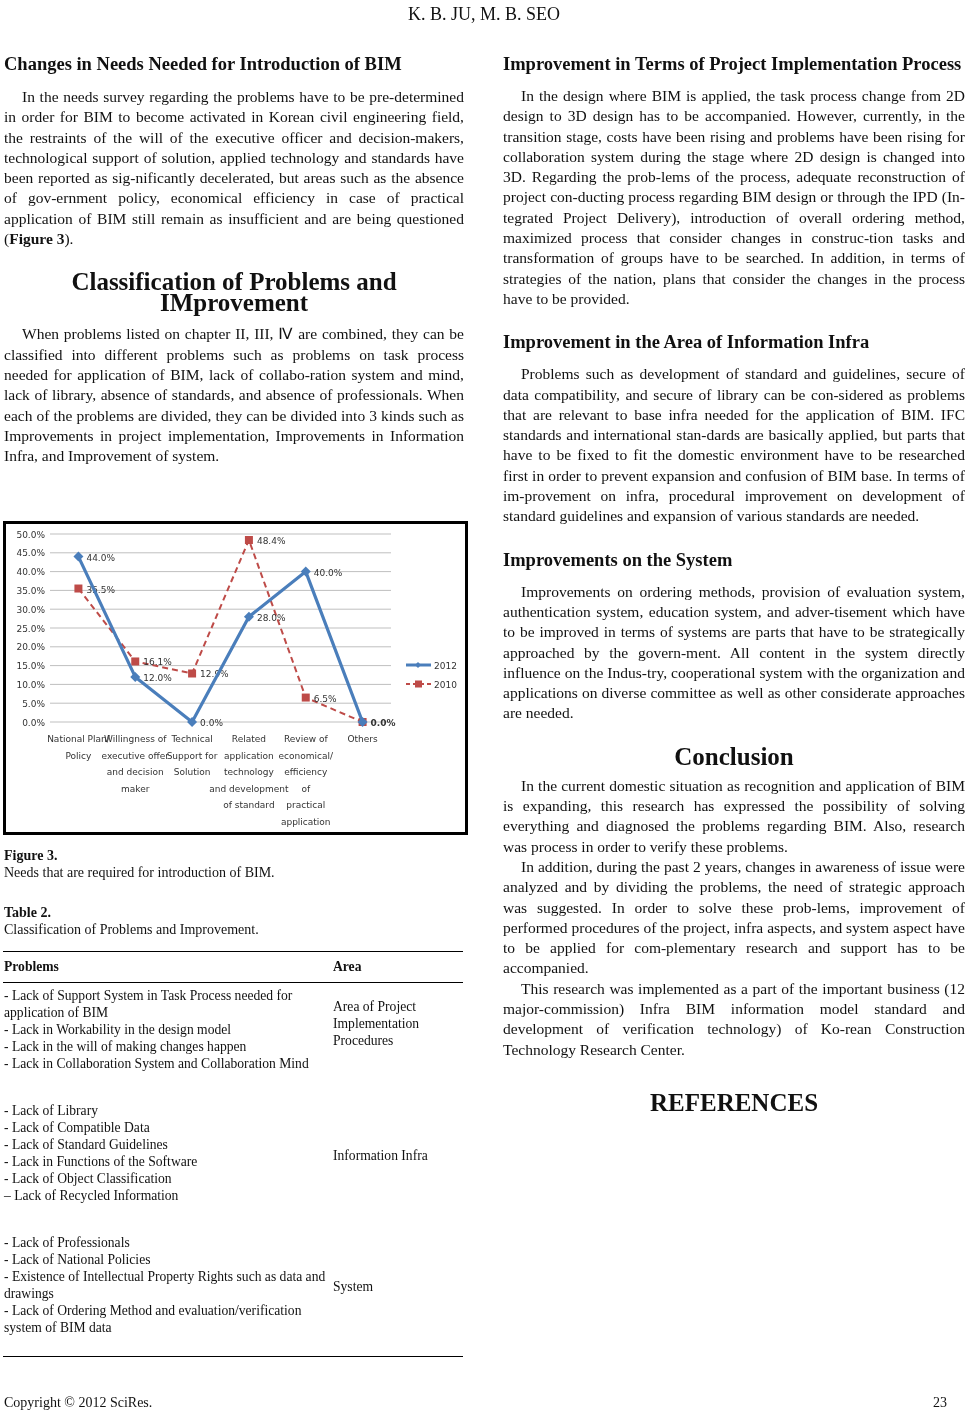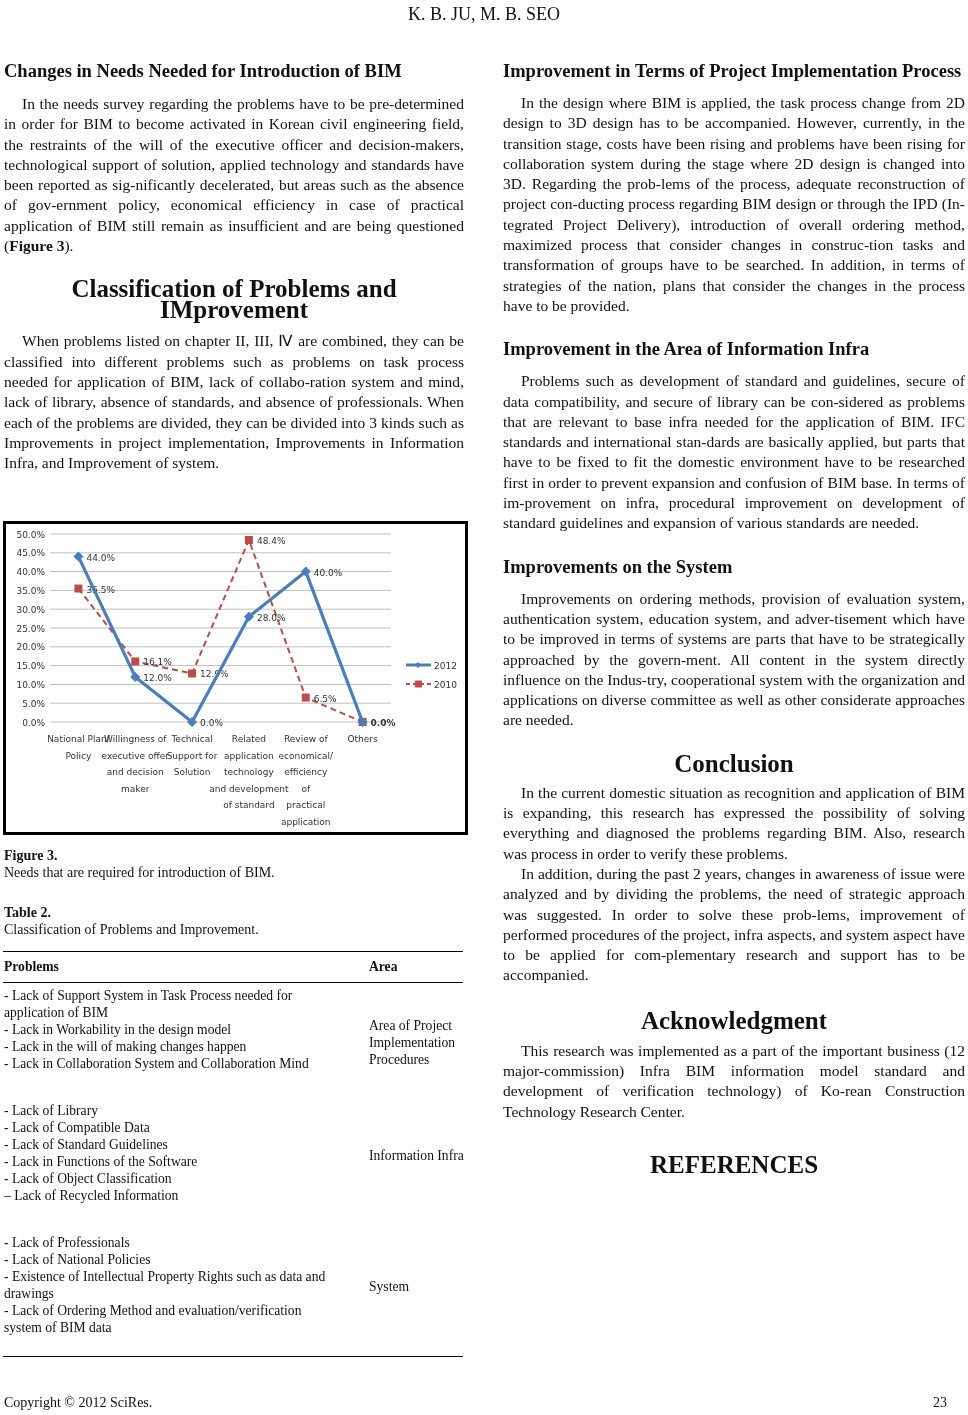--- a/index.html
+++ b/index.html
@@ -1,32 +1,32 @@
 <!DOCTYPE html>
 <html><head>
 <meta charset="utf-8">
 <style>
   html, body { margin:0; padding:0; background:#fff; }
   body { width:968px; height:1415px; position:relative; overflow:hidden;
          font-family:"Liberation Serif", serif; color:#111; }
   .running-head { position:absolute; top:4px; left:0; width:968px; text-align:center; font-size:18px; }
-  .col { position:absolute; top:57px; }
+  .col { position:absolute; top:50px; }
   .col-left { left:4px; width:460px; }
   .col-right { left:503px; width:462px; }
   h2.sec { font-size:18.5px; font-weight:bold; margin:0 0 8px 0; line-height:21px; }
   h2.center { text-align:center; font-size:25px; }
   p { margin:0; font-size:15.5px; line-height:20.3px; text-align:justify; text-indent:18px; }
   .chart-box { position:absolute; left:3px; top:521px; width:459px; height:308px; border:3px solid #000; background:#fff; }
   .chart-box svg { position:absolute; left:0; top:0; }
   .caption { position:absolute; left:4px; font-size:14px; line-height:17px; }
   .caption b { display:block; }
   .tbl-top { position:absolute; left:3px; width:460px; border-top:1.5px solid #000; }
   .tbl-row { position:absolute; left:4px; width:458px; font-size:13.6px; line-height:17px; }
   .tbl-row .probs { position:absolute; left:0; width:325px; }
-  .tbl-row .area { position:absolute; left:329px; width:130px;margin-left:36px; }
+  .tbl-row .area { position:absolute; left:329px; width:130px; }
   .footer-left { position:absolute; left:4px; top:1395px; font-size:14px; }
   .footer-right { position:absolute; right:21px; top:1395px; font-size:14px; }
 </style>
 </head>
 <body>
 
 <div class="running-head">K. B. JU, M. B. SEO</div>
 
 <div class="col col-left">
   <h2 class="sec" style="margin-top:4px;">Changes in Needs Needed for Introduction of BIM</h2>
@@ -131,21 +131,21 @@
 </div>
 <div class="tbl-top" style="top:982px;"></div>
 
 <div class="tbl-row" style="top:987px;">
   <div class="probs">
     <div>- Lack of Support System in Task Process needed for application of BIM</div>
     <div>- Lack in Workability in the design model</div>
     <div>- Lack in the will of making changes happen</div>
     <div>- Lack in Collaboration System and Collaboration Mind</div>
   </div>
-  <div class="area" style="top:30px;font-family:Liberation Serif, serif;">Area of Project Implementation Procedures</div>
+  <div class="area" style="top:11px;font-family:Liberation Serif, serif;">Area of Project Implementation Procedures</div>
 </div>
 
 <div class="tbl-row" style="top:1102px;">
   <div class="probs">
     <div>- Lack of Library</div>
     <div>- Lack of Compatible Data</div>
     <div>- Lack of Standard Guidelines</div>
     <div>- Lack in Functions of the Software</div>
     <div>- Lack of Object Classification</div>
     <div>– Lack of Recycled Information</div>
@@ -168,19 +168,18 @@
 <div class="col col-right">
   <h2 class="sec" style="margin-top:4px;">Improvement in Terms of Project Implementation Process</h2>
   <p style="margin-top:11px;">In the design where BIM is applied, the task process change from 2D design to 3D design has to be accompanied. However, currently, in the transition stage, costs have been rising and problems have been rising for collaboration system during the stage where 2D design is changed into 3D. Regarding the prob-lems of the process, adequate reconstruction of project con-ducting process regarding BIM design or through the IPD (In-tegrated Project Delivery), introduction of overall ordering method, maximized process that consider changes in construc-tion tasks and transformation of groups have to be searched. In addition, in terms of strategies of the nation, plans that consider the changes in the process have to be provided.</p>
   <h2 class="sec" style="margin-top:23px; margin-bottom:11px;">Improvement in the Area of Information Infra</h2>
   <p>Problems such as development of standard and guidelines, secure of data compatibility, and secure of library can be con-sidered as problems that are relevant to base infra needed for the application of BIM. IFC standards and international stan-dards are basically applied, but parts that have to be fixed to fit the domestic environment have to be researched first in order to prevent expansion and confusion of BIM base. In terms of im-provement on infra, procedural improvement on development of standard guidelines and expansion of various standards are needed.</p>
   <h2 class="sec" style="margin-top:23px; margin-bottom:11px;">Improvements on the System</h2>
   <p>Improvements on ordering methods, provision of evaluation system, authentication system, education system, and adver-tisement which have to be improved in terms of systems are parts that have to be strategically approached by the govern-ment. All content in the system directly influence on the Indus-try, cooperational system with the organization and applications on diverse committee as well as other considerate approaches are needed.</p>
   <h2 class="sec center" style="margin-top:22px; margin-bottom:9px;">Conclusion</h2>
   <p>In the current domestic situation as recognition and application of BIM is expanding, this research has expressed the possibility of solving everything and diagnosed the problems regarding BIM. Also, research was process in order to verify these problems.</p>
   <p>In addition, during the past 2 years, changes in awareness of issue were analyzed and by dividing the problems, the need of strategic approach was suggested. In order to solve these prob-lems, improvement of performed procedures of the project, infra aspects, and system aspect have to be applied for com-plementary research and support has to be accompanied.</p>
-  <h2 class="sec center" style="margin-top:24px; margin-bottom:10px;">Acknowledgment</h2>
   <p>This research was implemented as a part of the important business (12 major-commission) Infra BIM information model standard and development of verification technology) of Ko-rean Construction Technology Research Center.</p>
   <h2 class="sec center" style="margin-top:32px; margin-bottom:9px;">REFERENCES</h2>
 </div>
 
 <div class="footer-left">Copyright © 2012 SciRes.</div>
 <div class="footer-right">23</div>
 
 </body></html>

